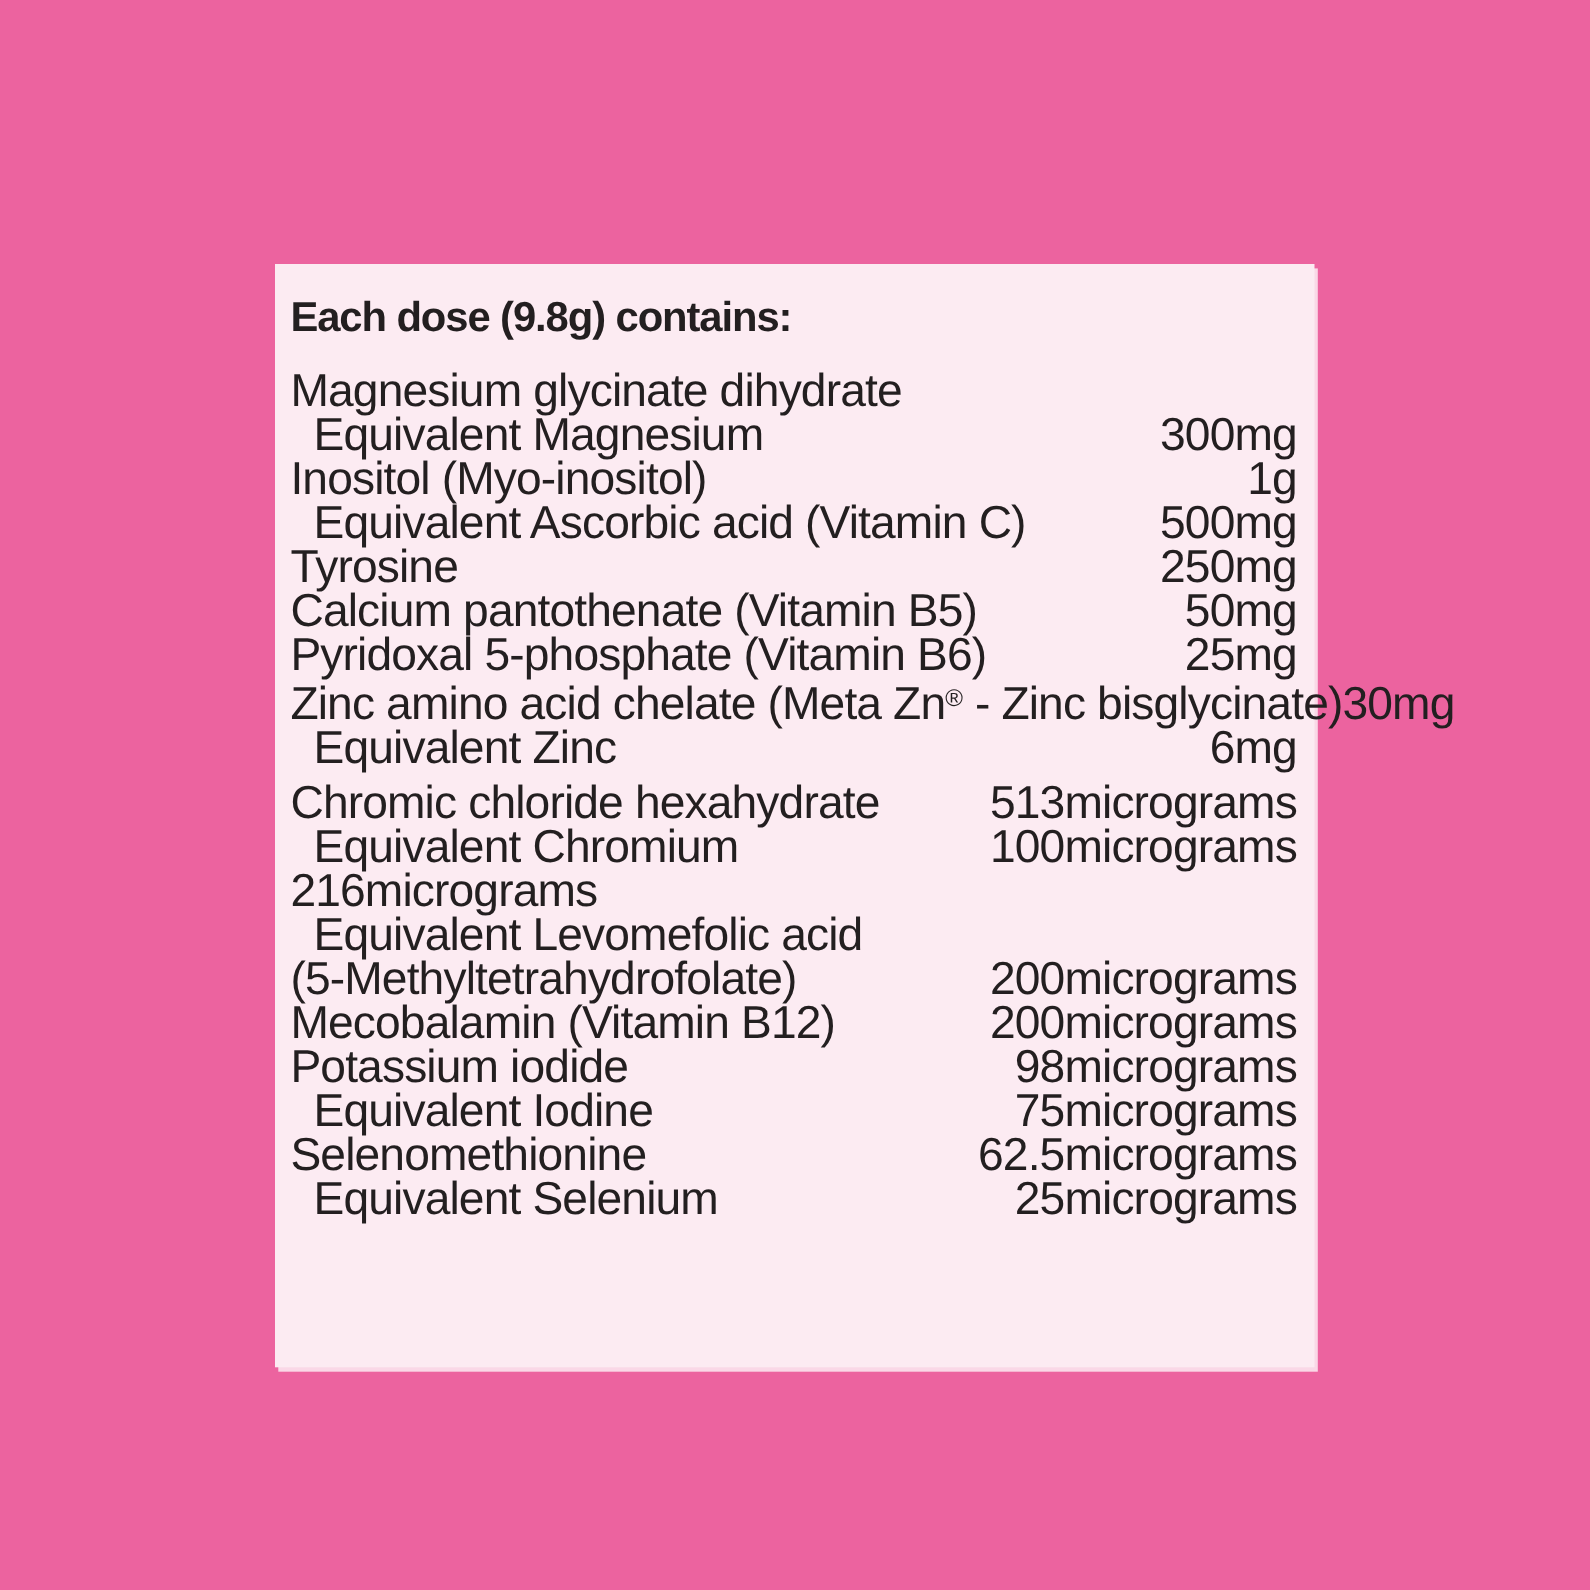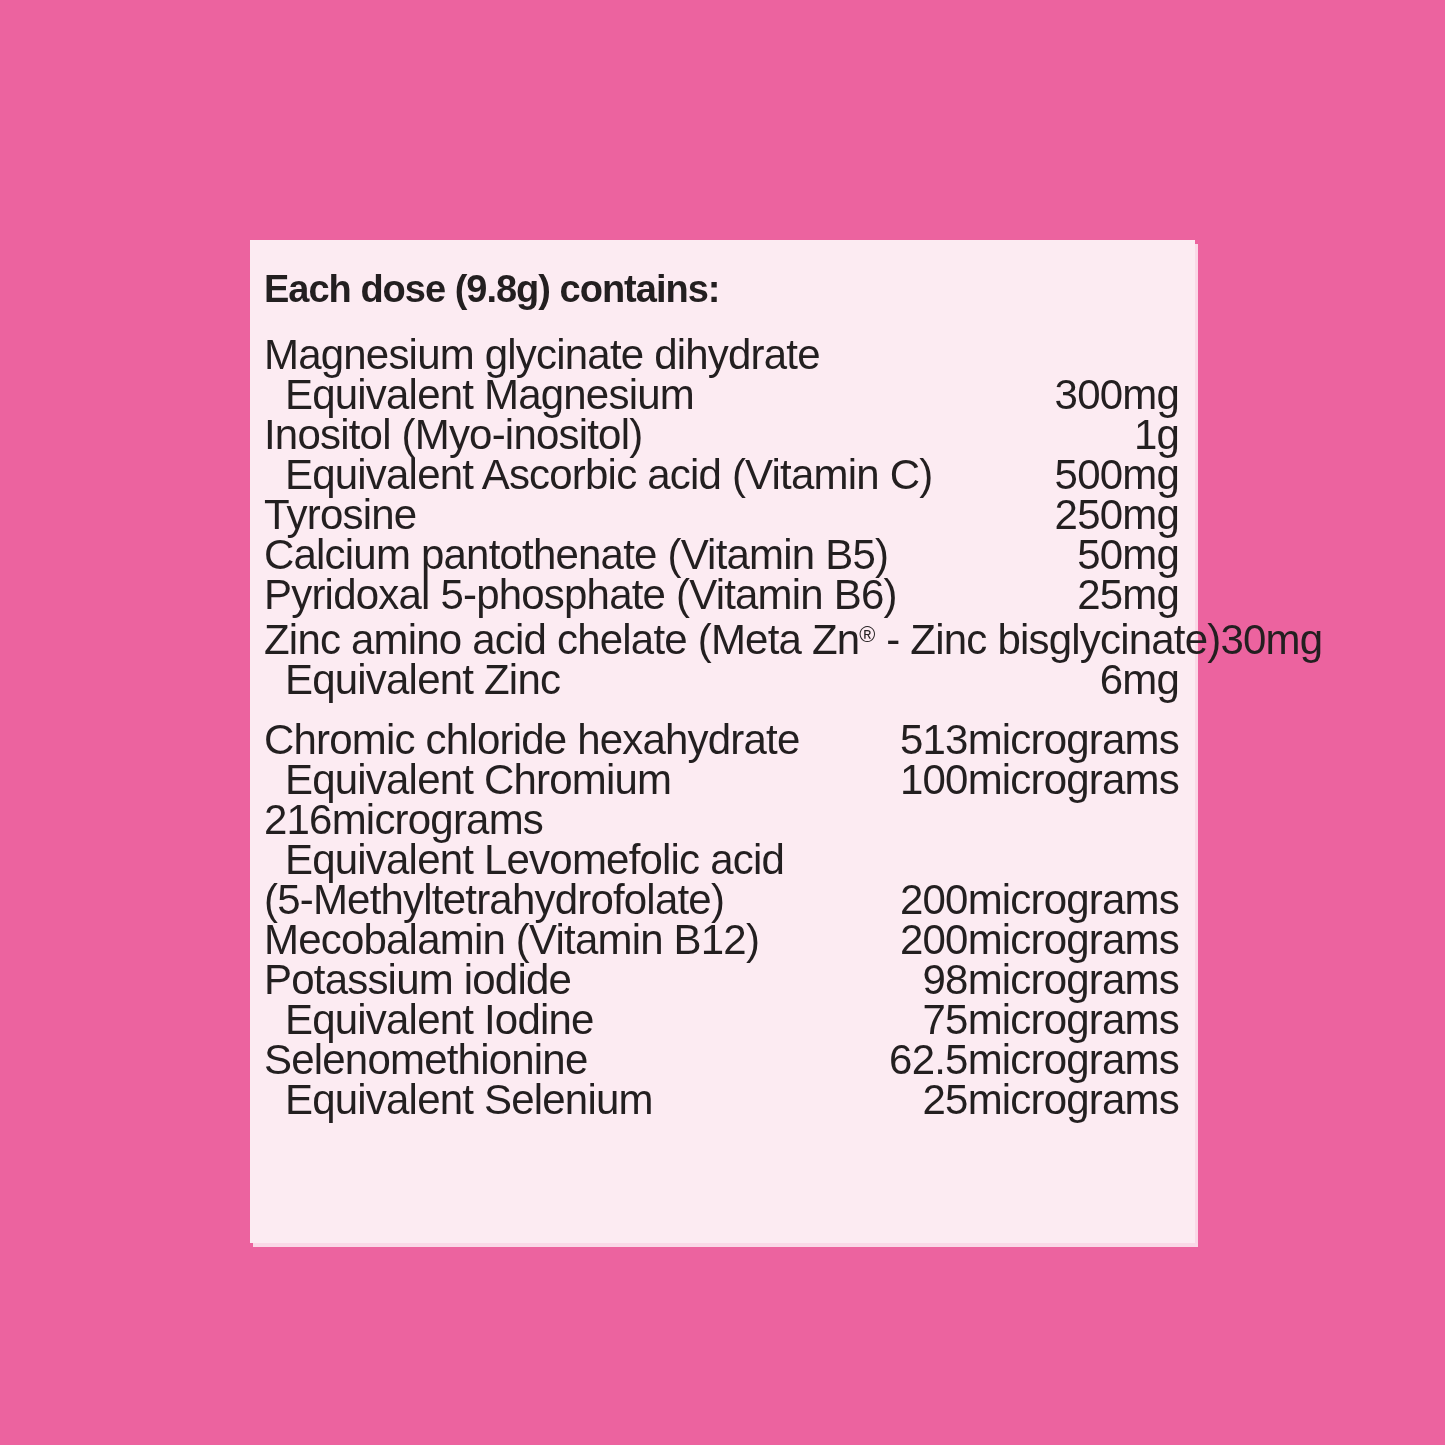--- a/index.html
+++ b/index.html
@@ -45,21 +45,21 @@
     display: flex;
     justify-content: space-between;
     align-items: flex-end;
     font-size: 42px;
     line-height: 40px;
     letter-spacing: -0.8px;
   }
   .row .name { white-space: nowrap; }
   .row .value { white-space: nowrap; text-align: right; }
   .row.indent .name { padding-left: 21px; }
-  .row.group-gap { margin-top: 20px; }
+  .row.group-gap { margin-top: 10px; }
   sup.reg {
     font-size: 0.52em;
     vertical-align: 0.55em;
     letter-spacing: 0;
   }
 </style>
 </head>
 <body>
 
 <div class="stage">

